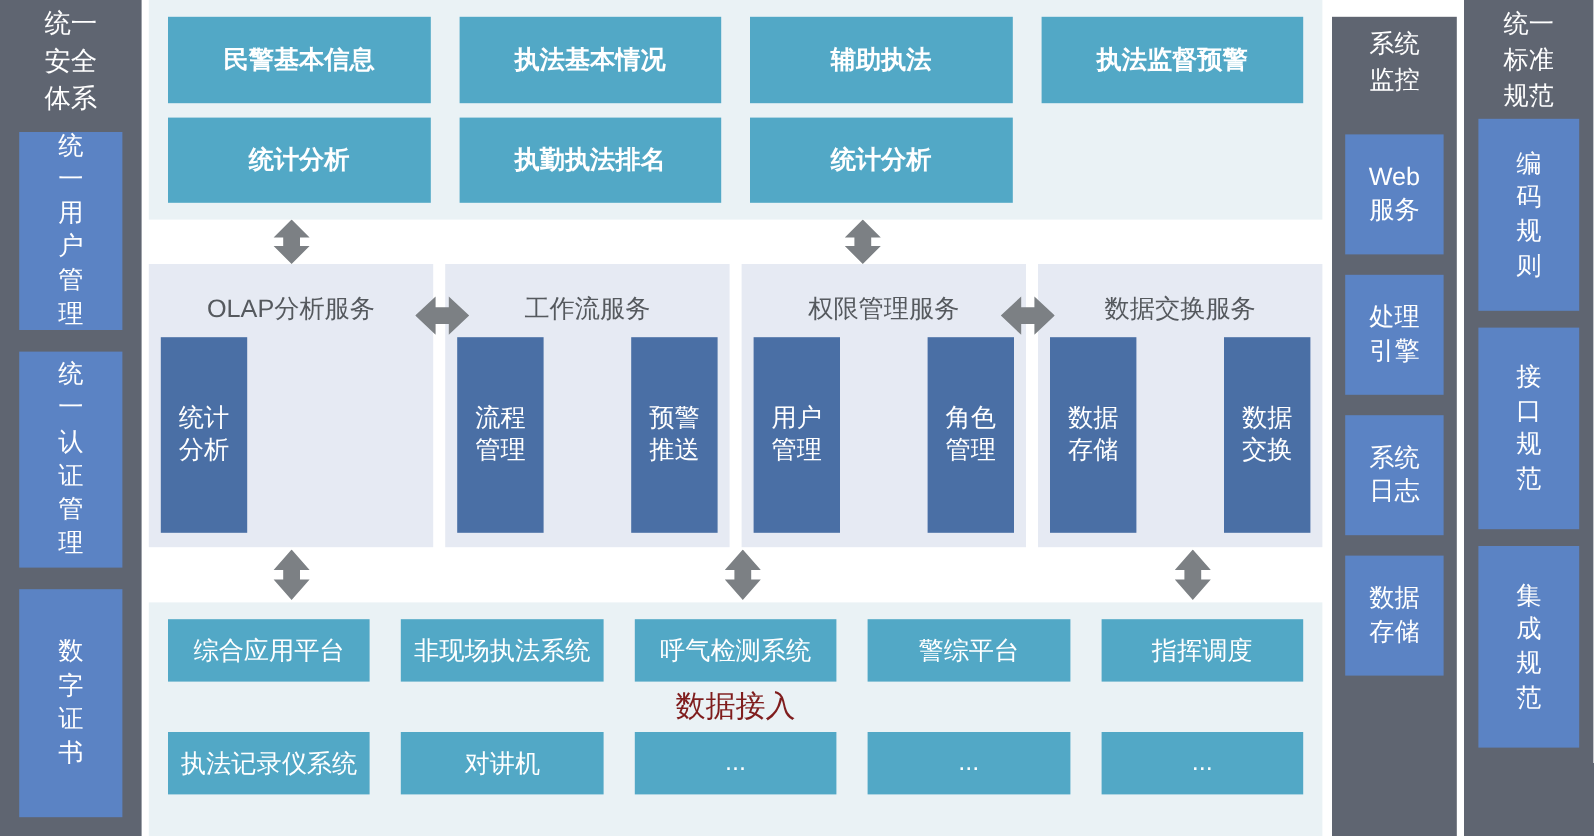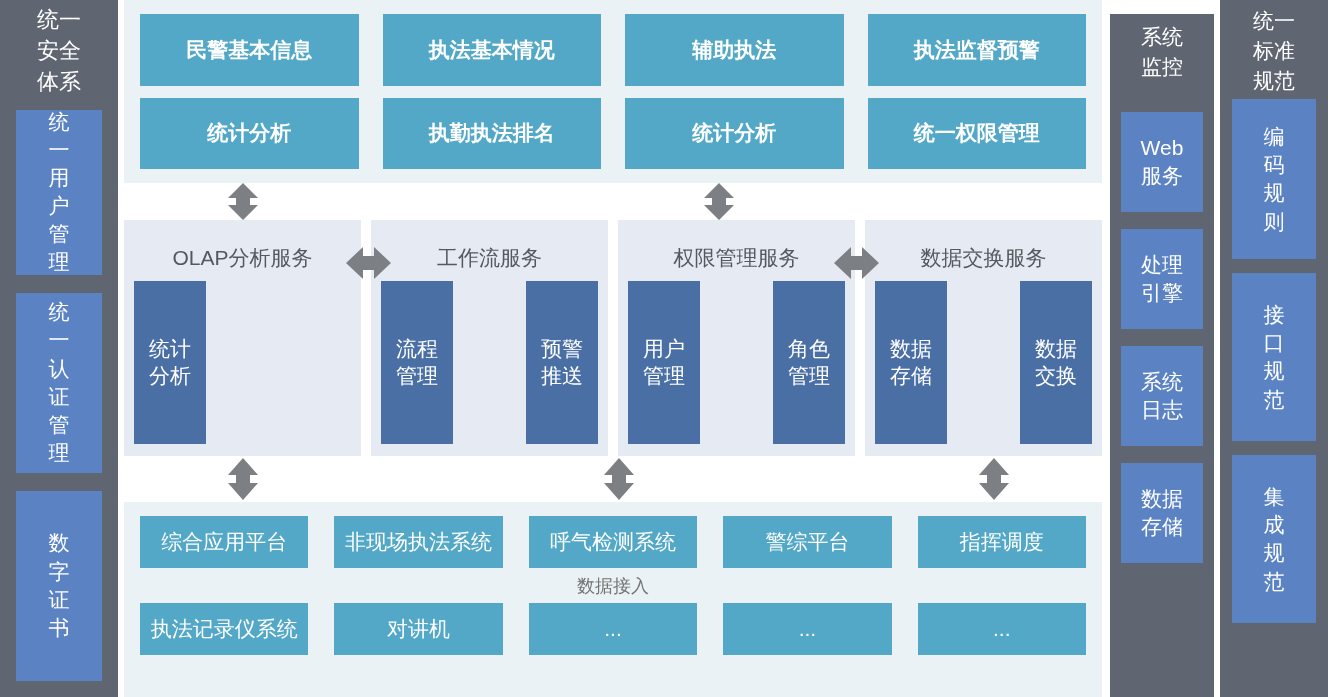--- a/index.html
+++ b/index.html
@@ -151,22 +151,22 @@
     padding: 14px 16px 16px 16px;
   }
   .data-row {
     display: grid;
     grid-template-columns: repeat(5, 1fr);
     gap: 26px;
     height: 52px;
   }
   .data-caption {
     text-align: center;
-    color: #737373;
-    font-size: 18px;
+    color: #7f1d1d;
+    font-size: 25px;
     line-height: 1;
     padding: 9px 0 8px 0;
   }
 
   
   .arrow { position: absolute; }
   .arrow svg { display: block; }
 </style>
 </head>
 <body>
@@ -205,21 +205,20 @@
 
     <div class="panel" id="panel-apps">
       <div class="app-grid">
         <div class="tile-teal">民警基本信息</div>
         <div class="tile-teal">执法基本情况</div>
         <div class="tile-teal">辅助执法</div>
         <div class="tile-teal">执法监督预警</div>
         <div class="tile-teal">统计分析</div>
         <div class="tile-teal">执勤执法排名</div>
         <div class="tile-teal">统计分析</div>
-        <div class="tile-teal">统一权限管理</div>
       </div>
     </div>
 
     <div class="arrow" style="left:102px;top:183px;">
       <svg width="34" height="37" viewBox="0 0 34 37" aria-hidden="true">
         <polygon points="17,0 32,15 24,15 24,22 32,22 17,37 2,22 10,22 10,15 2,15" fill="#7c8084"></polygon>
       </svg>
     </div>
     <div class="arrow" style="left:578px;top:183px;">
       <svg width="34" height="37" viewBox="0 0 34 37" aria-hidden="true">

